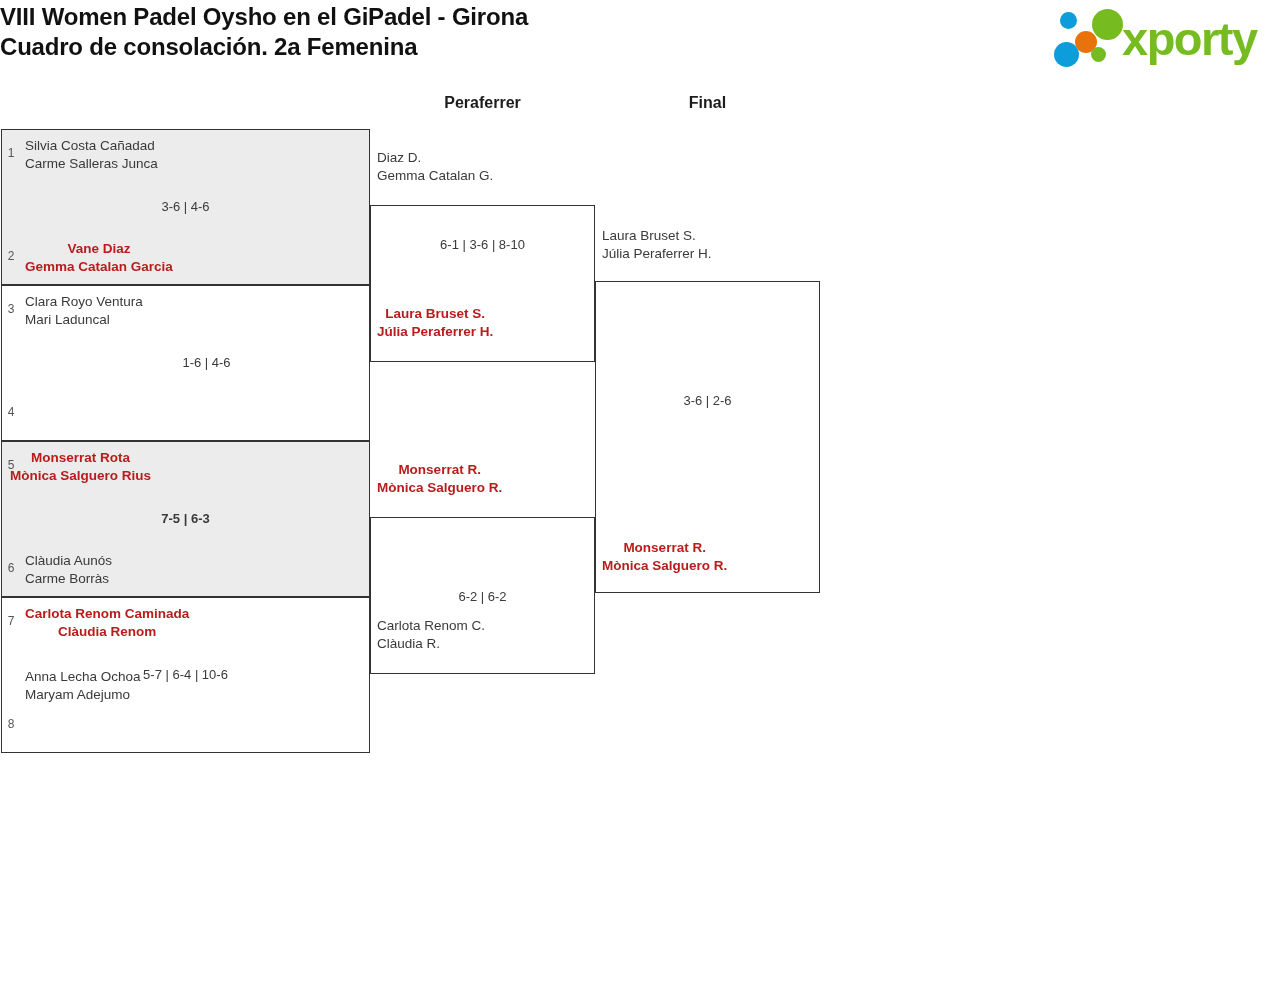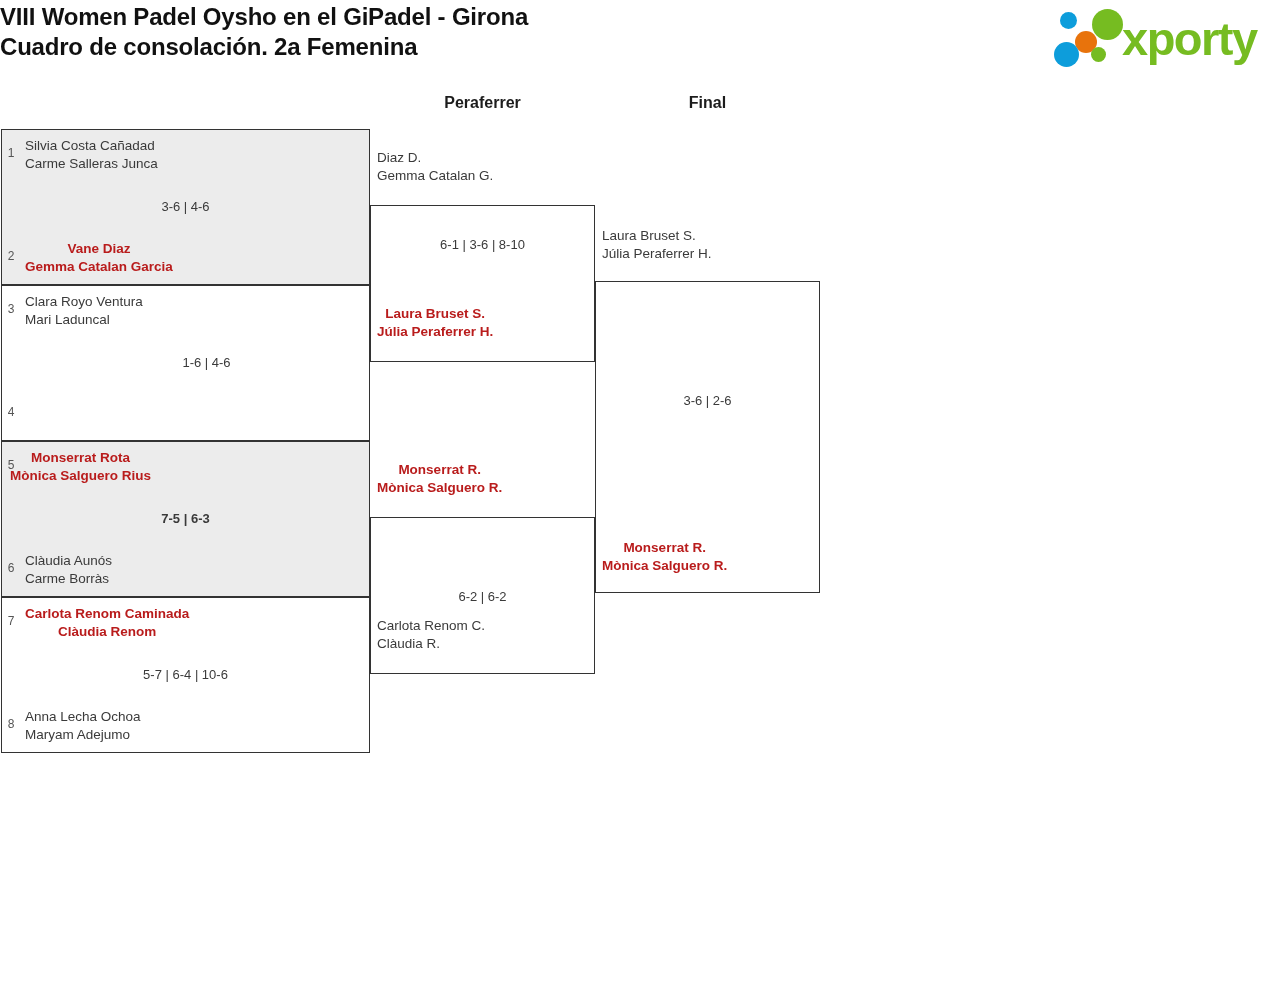--- a/index.html
+++ b/index.html
@@ -186,21 +186,21 @@
     <span class="p2">Carme Borràs</span>
   </div>
 
   <div class="seed" style="left:3px; top:614px;">7</div>
   <div class="team winner" style="left:25px; top:605px;">
     <span class="p1">Carlota Renom Caminada</span>
     <span class="p2">Clàudia Renom</span>
   </div>
   <div class="score" style="left:1px; top:667px; width:369px;">5-7 | 6-4 | 10-6</div>
   <div class="seed" style="left:3px; top:717px;">8</div>
-  <div class="team" style="left:25px; top:708px;">
+  <div class="team" style="left:25px; top:668px;">
     <span class="p1">Anna Lecha Ochoa</span>
     <span class="p2">Maryam Adejumo</span>
   </div>
 
   <div class="match-box" style="left:370px; top:205px; width:225px; height:157px;"></div>
   <div class="match-box" style="left:370px; top:517px; width:225px; height:157px;"></div>
 
   <div class="team" style="left:377px; top:149px;">
     <span class="p1">Diaz D.</span>
     <span class="p2">Gemma Catalan G.</span>

